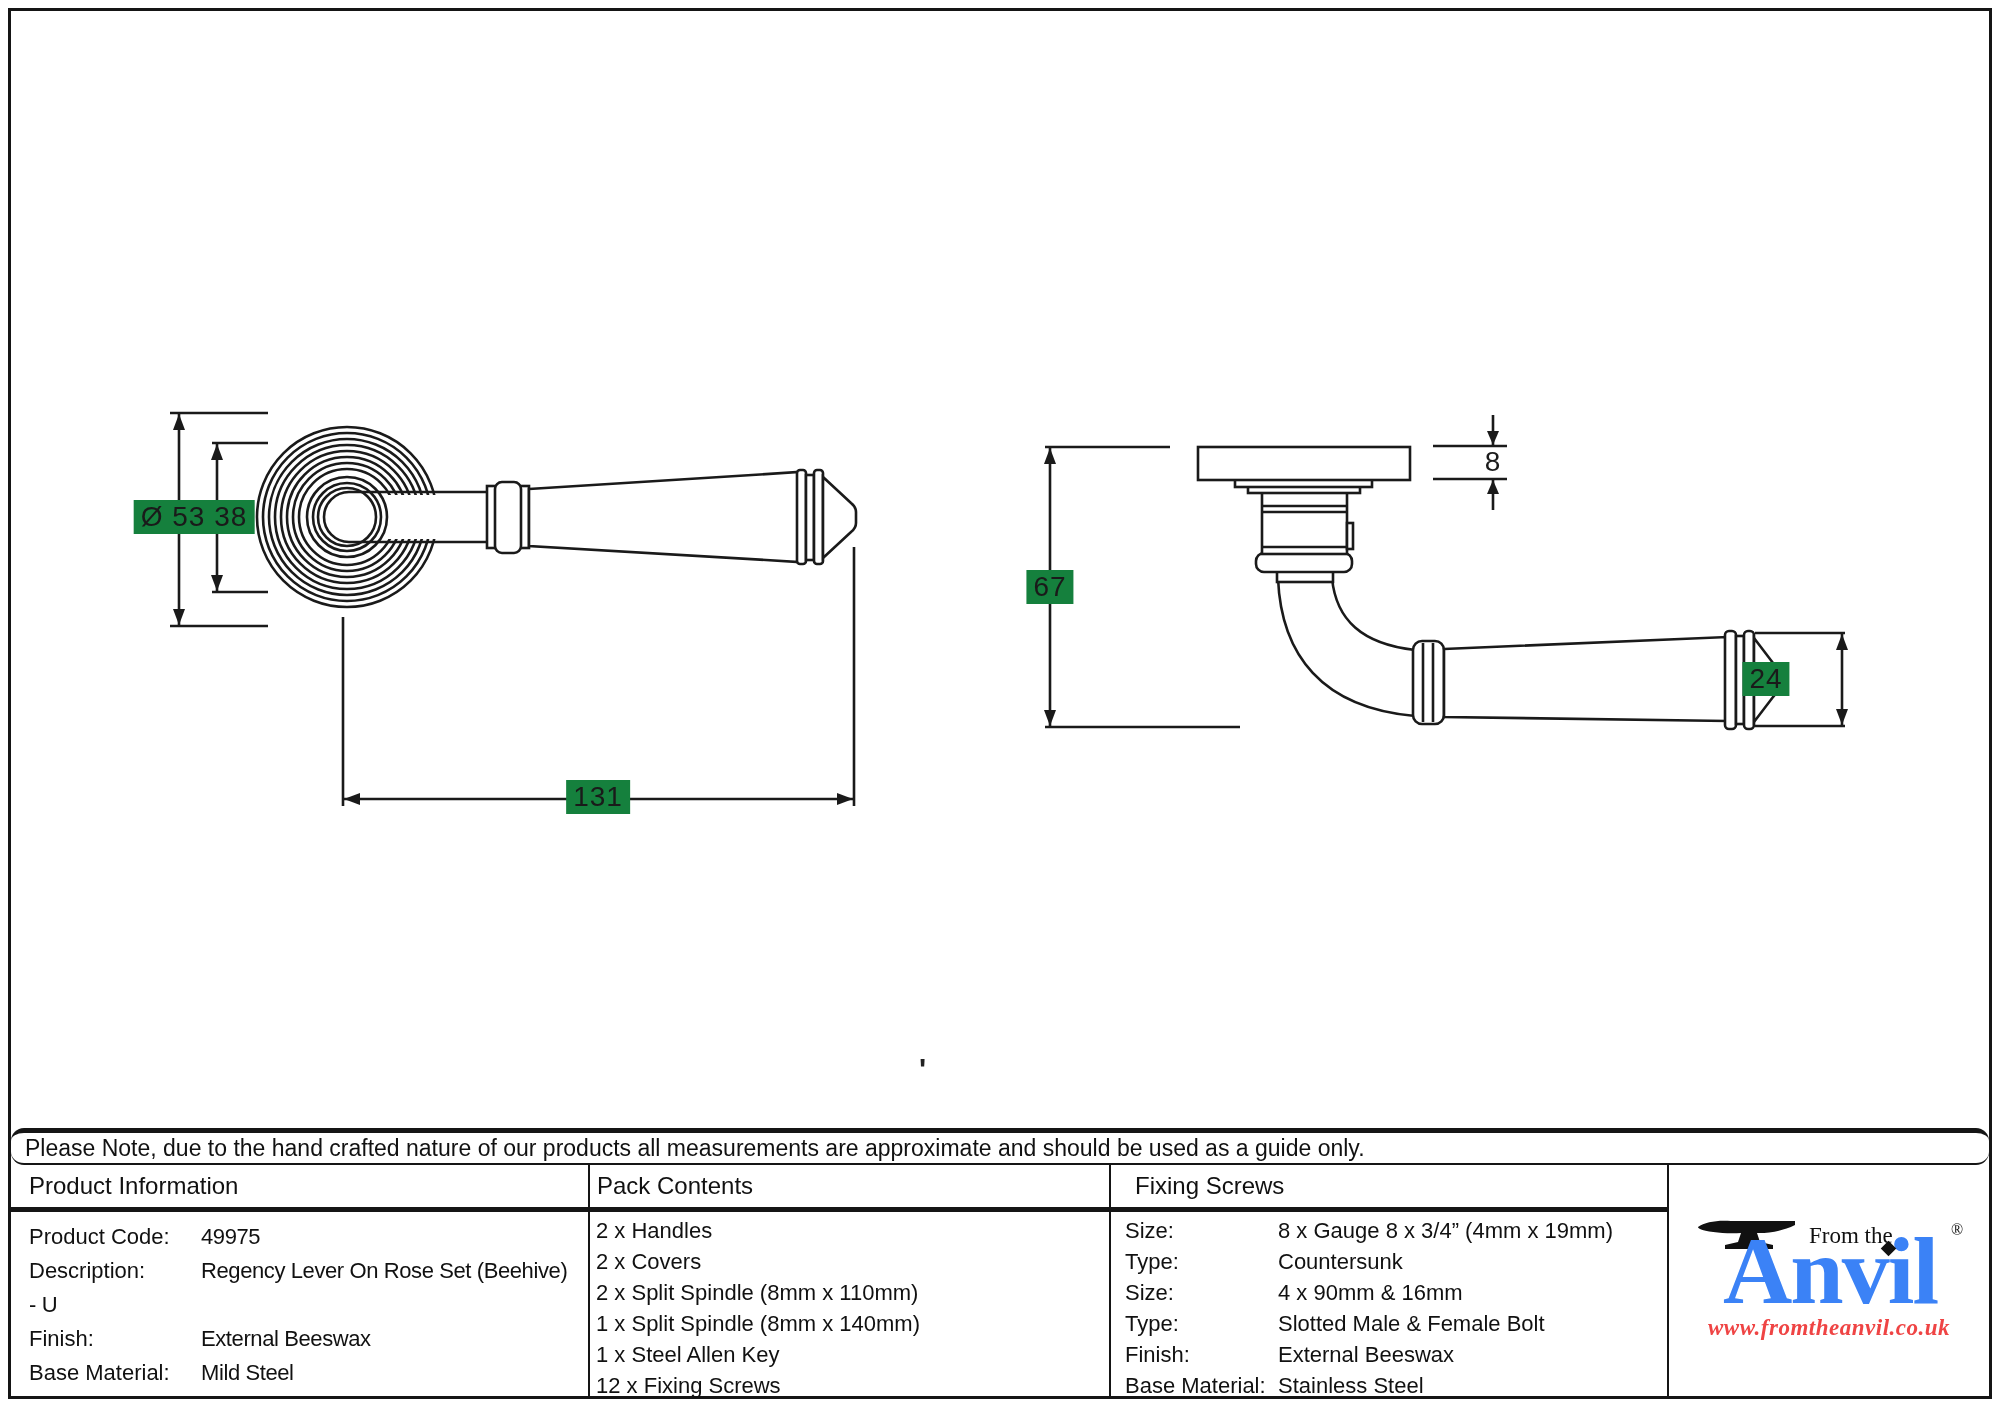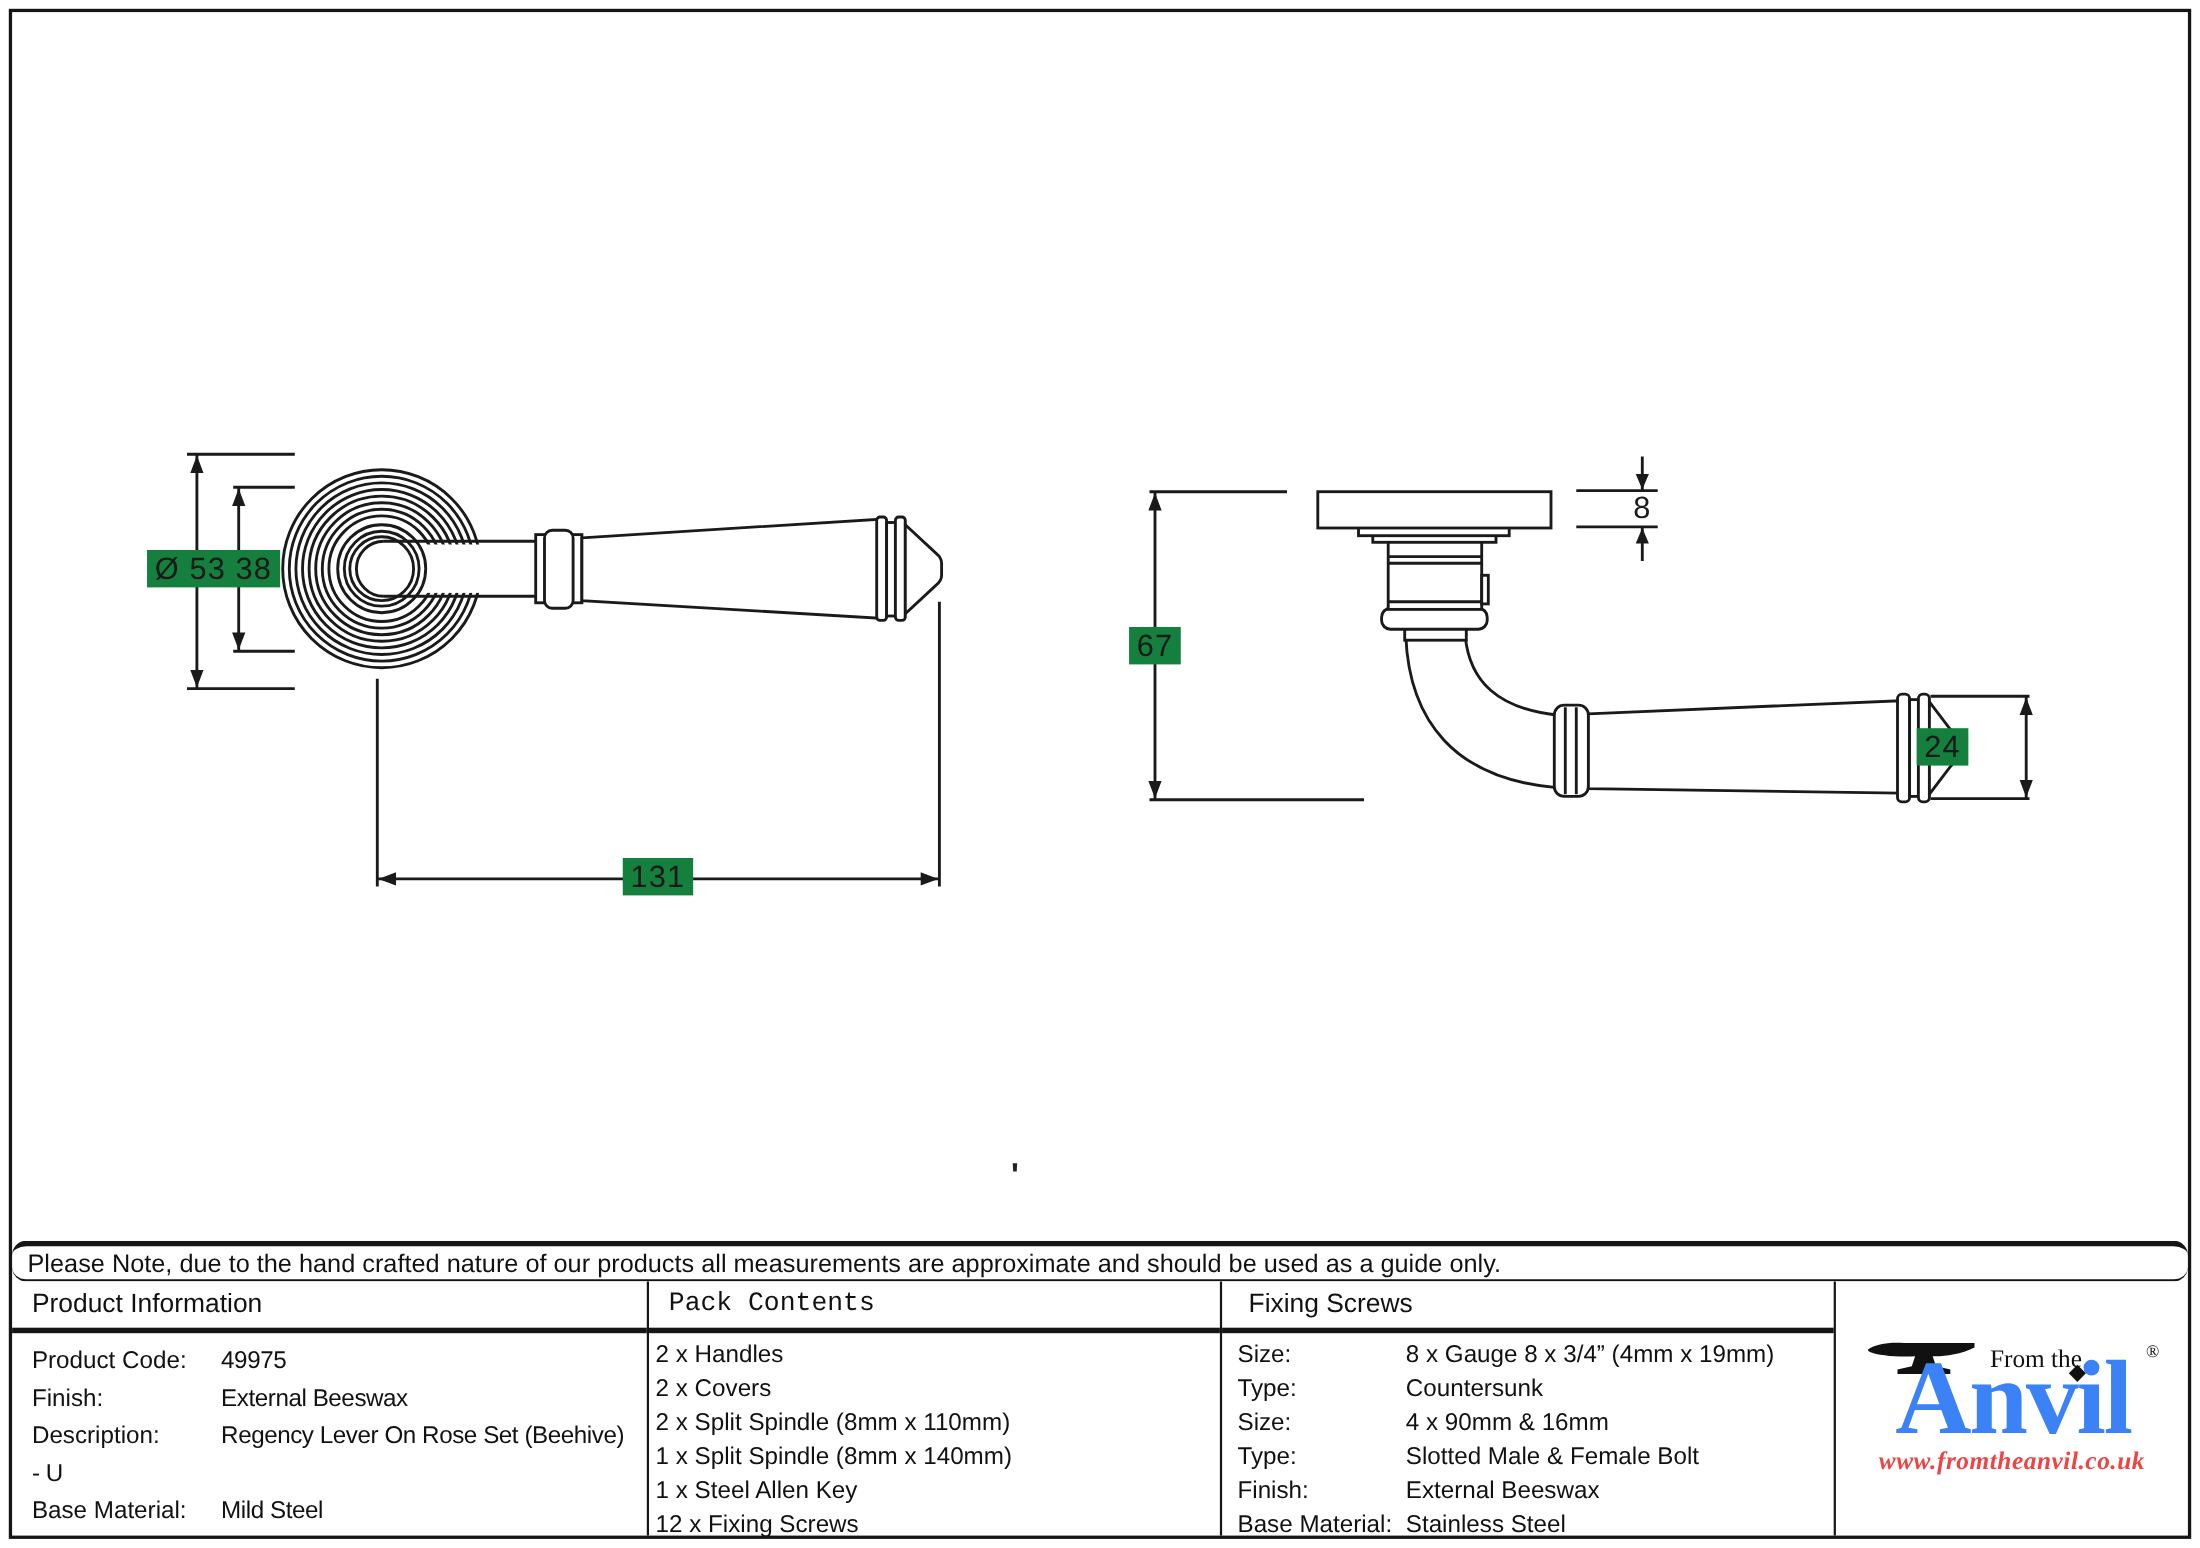--- a/index.html
+++ b/index.html
@@ -60,21 +60,21 @@
   .col-3 { width: 558px; border-right: 2px solid #151515; }
   .col-4 { flex: 1; display: flex; align-items: center; justify-content: center; }
 
   .col-header {
     height: 47px;
     border-bottom: 5px solid #151515;
     line-height: 42px;
     font-size: 24px;
     padding-left: 18px;
   }
-  .col-2 .col-header { padding-left: 18px; font-family: Liberation Mono, monospace; }
+  .col-2 .col-header { padding-left: 7px; }
   .col-3 .col-header { padding-left: 24px; }
 
   .col-body { font-size: 22px; }
   .col-1 .col-body { padding: 8px 12px 0 18px; line-height: 34px; }
   .col-2 .col-body { padding: 3px 8px 0 6px;  line-height: 31px; }
   .col-3 .col-body { padding: 3px 8px 0 14px; line-height: 31px; }
 
   .pi-row .lbl { display: inline-block; width: 172px; vertical-align: top; }
   .pi-row .val { letter-spacing: -0.4px; }
   .fs-row { display: flex; }
@@ -225,24 +225,24 @@
 
 <div class="info-table">
 
   <div class="col col-1">
     <div class="col-header">Product Information</div>
     <div class="col-body">
       <div class="pi-row">
         <span class="lbl">Product Code:</span><span class="val">49975</span>
       </div>
       <div class="pi-row">
+        <span class="lbl">Description:</span><span class="val">Regency Lever On Rose Set (Beehive) - U</span>
+      </div>
+      <div class="pi-row">
         <span class="lbl">Finish:</span><span class="val">External Beeswax</span>
-      </div>
-      <div class="pi-row">
-        <span class="lbl">Description:</span><span class="val">Regency Lever On Rose Set (Beehive) - U</span>
       </div>
       <div class="pi-row">
         <span class="lbl">Base Material:</span><span class="val">Mild Steel</span>
       </div>
     </div>
   </div>
 
   <div class="col col-2">
     <div class="col-header">Pack Contents</div>
     <div class="col-body">

